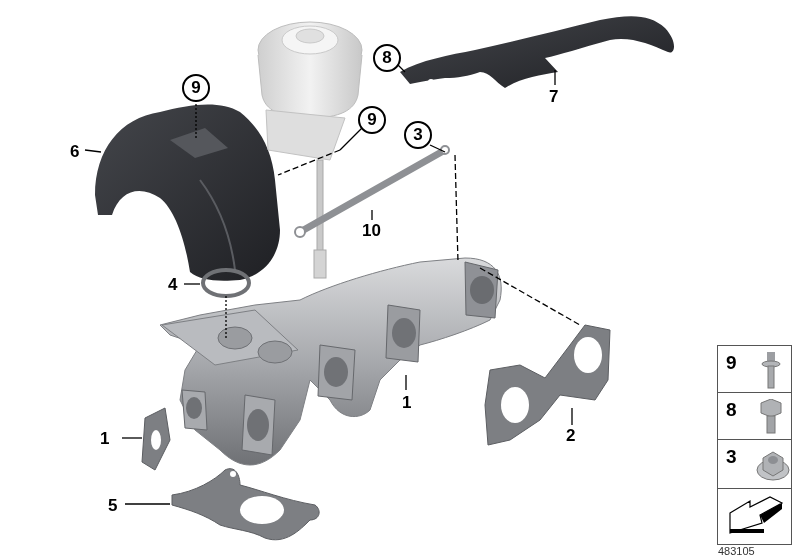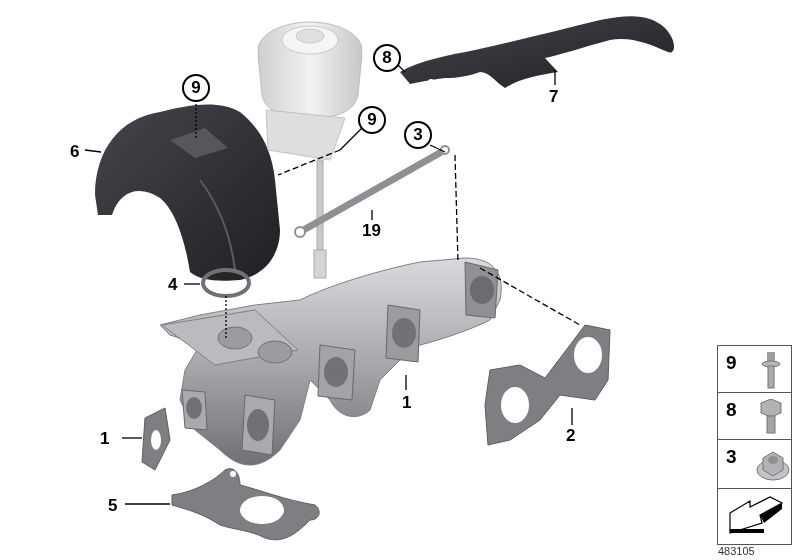--- a/index.html
+++ b/index.html
@@ -124,21 +124,21 @@
   <div class="lbl" style="left:402px;top:394px;">1</div>
   <div class="lbl" style="left:566px;top:427px;">2</div>
   <div class="circ" style="left:404px;top:121px;">3</div>
   <div class="lbl" style="left:168px;top:276px;">4</div>
   <div class="lbl" style="left:108px;top:497px;">5</div>
   <div class="lbl" style="left:70px;top:143px;">6</div>
   <div class="lbl" style="left:549px;top:88px;">7</div>
   <div class="circ" style="left:373px;top:44px;">8</div>
   <div class="circ" style="left:182px;top:74px;">9</div>
   <div class="circ" style="left:358px;top:106px;">9</div>
-  <div class="lbl" style="left:362px;top:222px;">19</div>
+  <div class="lbl" style="left:362px;top:222px;">10</div>
   <div class="lbl" style="left:100px;top:430px;">1</div>
 
   
   <div id="legend">
     <div class="cell" style="top:0;height:47px;">
       <span class="num">9</span>
       <svg style="left:42px;top:4px" width="22" height="40">
         <rect x="7" y="2" width="8" height="10" fill="#9c9ea2"></rect>
         <ellipse cx="11" cy="14" rx="9" ry="3" fill="#b3b5b8" stroke="#777"></ellipse>
         <rect x="8" y="16" width="6" height="22" fill="#a8aaad" stroke="#777"></rect>

